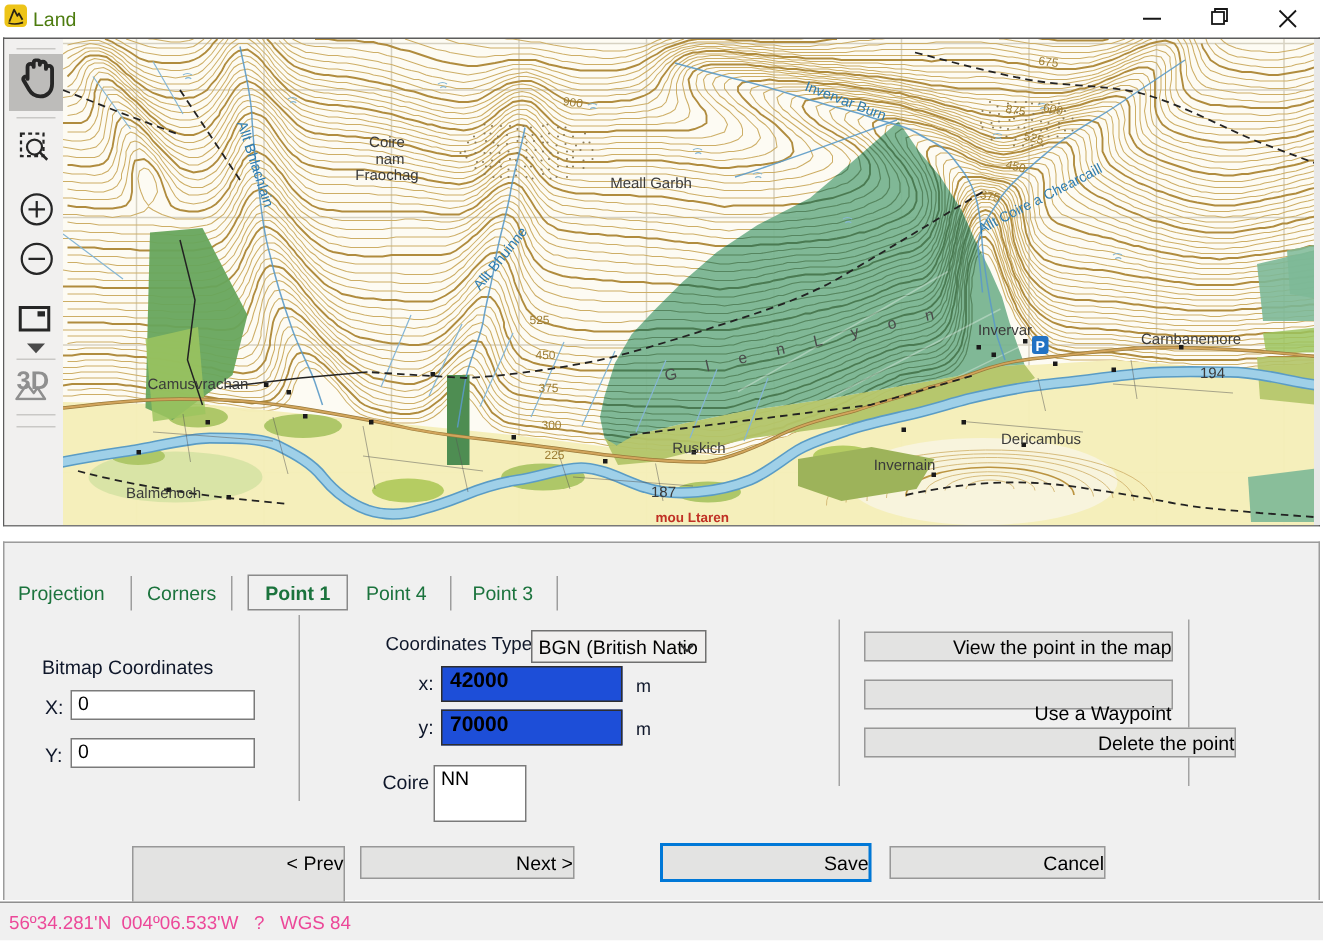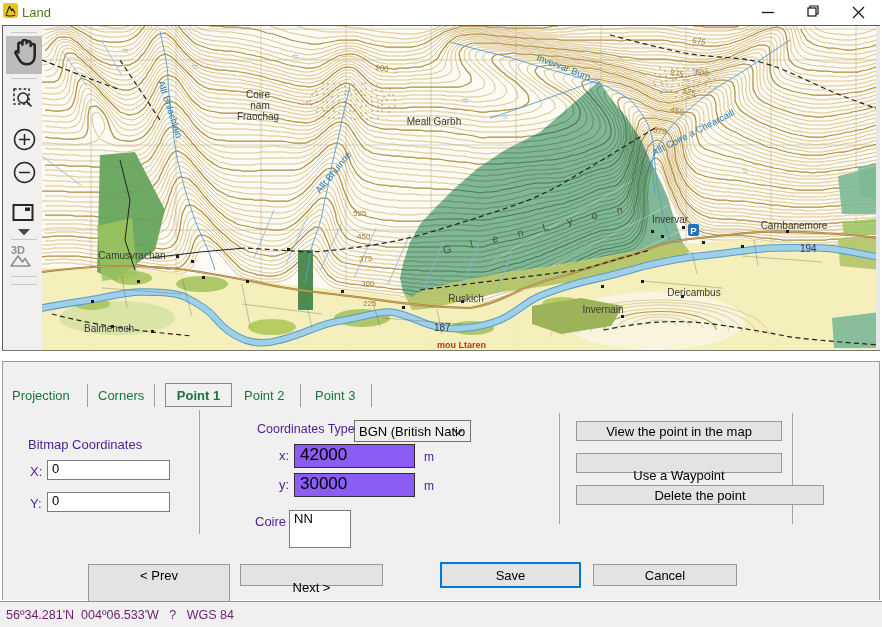--- a/index.html
+++ b/index.html
@@ -8,30 +8,30 @@
 #title{left:22px;top:5px;font-size:13px;color:#4d7c0f}
 #frame{left:2px;top:25px;width:878px;height:326px;border:1px solid #5c5c5c;border-bottom:1px solid #787878}
 #toolbar{left:3px;top:26px;width:39px;height:324px;background:#f1f0ef}
 #mapwrap{left:42px;top:26px;width:834px;height:324px;overflow:hidden;background:#fcfaf2}
 #mapedge{left:876px;top:26px;width:4px;height:324px;background:#e8e8e8}
 .tsep{position:absolute;left:8px;width:26px;height:1px;background:#c9c8c6}
 .tsel{position:absolute;left:3px;top:10px;width:36px;height:38px;background:#bdbcba}
 #panel{left:2px;top:361px;width:878px;height:239px;background:#f0f0f0;border:1px solid #9b9b9b;border-bottom:none}
 #gap{left:3px;top:352px;width:877px;height:9px;background:#fff}
 #status{left:0px;top:601px;width:882px;height:26px;background:#f0f0f0;border-top:1px solid #8f8f8f}
-#statustext{left:6px;top:608px;font-size:12.5px;color:#701a75}
+#statustext{left:6px;top:608px;font-size:12.5px;color:#ec4899}
 .tab{position:absolute;top:388px;font-size:13px;color:#1b733d}
 .tabsep{position:absolute;top:384px;width:1px;height:23px;background:#9d9d9d}
 #ptab{left:165px;top:383px;width:67px;height:24px;border:1px solid #8a8a8a;background:#f0f0f0}
 #ptab span{display:block;text-align:center;margin-top:4px;font-size:13px;font-weight:bold;color:#1b733d}
 .vsep{position:absolute;width:1px;background:#a3a3a3}
-.lbl{position:absolute;font-size:13px;color:#4c1d95;white-space:nowrap}
+.lbl{position:absolute;font-size:13px;color:#0f172a;white-space:nowrap}
 .inp{position:absolute;background:#fff;border:1px solid #7a7a7a;font-size:13px;color:#000;padding-left:4px}
-.binp{position:absolute;background:#8b5cf6;border:1px solid #2e2e2e;font-size:17px;font-weight:normal;color:#000;padding-left:5px}
-.btn{position:absolute;background:#e3e3e2;border:1px solid #989898;text-align:center;font-size:13px;color:#000}
+.binp{position:absolute;background:#1d4ed8;border:1px solid #2e2e2e;font-size:14px;font-weight:bold;color:#000;padding-left:5px}
+.btn{position:absolute;background:#e3e3e2;border:1px solid #989898;text-align:right;font-size:13px;color:#000}
 #dd{left:354px;top:420px;width:117px;height:22px;background:#f0efee;border:1px solid #707070;font-size:13px;padding:3px 0 0 4px;overflow:hidden;white-space:nowrap}
 </style></head><body>
 
 <div class="abs" id="titlebar"></div>
 <div class="abs" id="appicon">
 <svg width="15" height="15" viewBox="0 0 15 15" style="position:absolute;left:0;top:0">
 <path d="M3.2 11.5 L6.4 3.4 L8.6 7.6 L9.6 5.9 L12 10.2" fill="none" stroke="#2a2313" stroke-width="1.2" stroke-linejoin="round"></path>
 <path d="M2.6 11.8 Q7 13.4 12.4 11.4 L12.4 12.6 Q7 14.2 2.6 12.8 Z" fill="#2a2313"></path>
 </svg>
   </div>
@@ -66,21 +66,21 @@
 <line x1="6" y1="11.5" x2="17" y2="11.5" stroke="#262626" stroke-width="1.5"></line>
 </svg>
 <svg class="abs" style="left:9px;top:177px" width="25" height="21" viewBox="0 0 25 21">
 <rect x="1.5" y="2" width="19" height="15" fill="none" stroke="#262626" stroke-width="2"></rect>
 <rect x="13" y="4.5" width="5" height="3.5" fill="#262626"></rect>
 </svg>
 <svg class="abs" style="left:14px;top:202px" width="14" height="8" viewBox="0 0 14 8">
 <path d="M1 1 L7 7.5 L13 1 Z" fill="#4a4a4a"></path>
 </svg>
 <div class="tsep" style="top:213px"></div>
-<div class="abs" style="left:8px;top:218px;font-size:11px;font-weight:bold;color:#8f8f8f">3D</div>
+<div class="abs" style="left:8px;top:218px;font-size:17px;font-weight:bold;color:#8f8f8f">3D</div>
 <svg class="abs" style="left:6px;top:228px" width="30" height="13" viewBox="0 0 30 13">
 <path d="M2 12 L9 2 L13.5 8 L16 4.5 L21 12 Z" fill="none" stroke="#8f8f8f" stroke-width="1.6" stroke-linejoin="round"></path>
 </svg>
 <div class="tsep" style="top:250px"></div>
 <div class="tsep" style="top:258px"></div>
 </div>
 
 <div class="abs" id="mapwrap">
 <svg width="838" height="324" viewBox="0 0 838 324">
 <style>
@@ -421,21 +421,21 @@
 
 <div class="abs" id="gap"></div>
 <div class="abs" id="panel"></div>
 <div class="tab" style="left:12px">Projection</div>
 <div class="tabsep" style="left:87px"></div>
 <div class="tab" style="left:98px">Corners</div>
 <div class="tabsep" style="left:154px"></div>
 <div class="abs" id="ptab">
     <span>Point 1</span>
   </div>
-<div class="tab" style="left:244px">Point 2</div>
+<div class="tab" style="left:244px">Point 4</div>
 <div class="tabsep" style="left:300px"></div>
 <div class="tab" style="left:315px">Point 3</div>
 <div class="tabsep" style="left:371px"></div>
 
 <div class="vsep" style="left:199px;top:410px;height:124px"></div>
 <div class="vsep" style="left:559px;top:413px;height:111px"></div>
 <div class="vsep" style="left:792px;top:413px;height:111px"></div>
 
 <div class="lbl" style="left:28px;top:437px;font-size:13px">Bitmap Coordinates</div>
 <div class="lbl" style="left:30px;top:464px">X:</div>
@@ -444,27 +444,27 @@
 <div class="inp" style="left:47px;top:492px;width:123px;height:20px">0</div>
 
 <div class="lbl" style="left:257px;top:422px;font-size:12.5px">Coordinates Type</div>
 <div class="abs" id="dd">BGN (British Natio&nbsp;&nbsp;&nbsp;<svg width="10" height="6" viewBox="0 0 10 6" style="position:absolute;right:7px;top:8px">
       <path d="M1 1 L5 5 L9 1" fill="none" stroke="#333" stroke-width="1.3"></path>
     </svg></div>
 <div class="lbl" style="left:279px;top:448px">x:</div>
 <div class="binp" style="left:294px;top:444px;width:121px;height:24px">42000</div>
 <div class="lbl" style="left:424px;top:450px;font-size:12px">m</div>
 <div class="lbl" style="left:279px;top:477px">y:</div>
-<div class="binp" style="left:294px;top:473px;width:121px;height:24px">30000</div>
+<div class="binp" style="left:294px;top:473px;width:121px;height:24px">70000</div>
 <div class="lbl" style="left:424px;top:479px;font-size:12px">m</div>
 <div class="lbl" style="left:255px;top:514px">Coire</div>
 <div class="inp" style="left:289px;top:510px;width:62px;height:38px;padding-top:0">NN</div>
 
 <div class="btn" style="left:576px;top:421px;width:206px;height:20px;padding-top:2px">View the point in the map</div>
 <div class="btn" style="left:576px;top:453px;width:206px;height:20px;padding-top:14px">Use a Waypoint</div>
 <div class="btn" style="left:576px;top:485px;width:248px;height:20px;padding-top:2px">Delete the point</div>
 
 <div class="btn" style="left:88px;top:564px;width:142px;height:40px;padding-top:3px">&lt; Prev</div>
-<div class="btn" style="left:240px;top:564px;width:143px;height:22px;padding-top:15px">Next &gt;</div>
+<div class="btn" style="left:240px;top:564px;width:143px;height:22px;padding-top:3px">Next &gt;</div>
 <div class="btn" style="left:440px;top:562px;width:141px;height:26px;padding-top:4px;border:2px solid #0078d7">Save</div>
 <div class="btn" style="left:593px;top:564px;width:144px;height:22px;padding-top:3px">Cancel</div>
 
 <div class="abs" id="status"></div>
 <div class="abs" id="statustext">56º34.281'N&nbsp; 004º06.533'W&nbsp; &nbsp;?&nbsp; &nbsp;WGS 84</div>
 </body></html>

